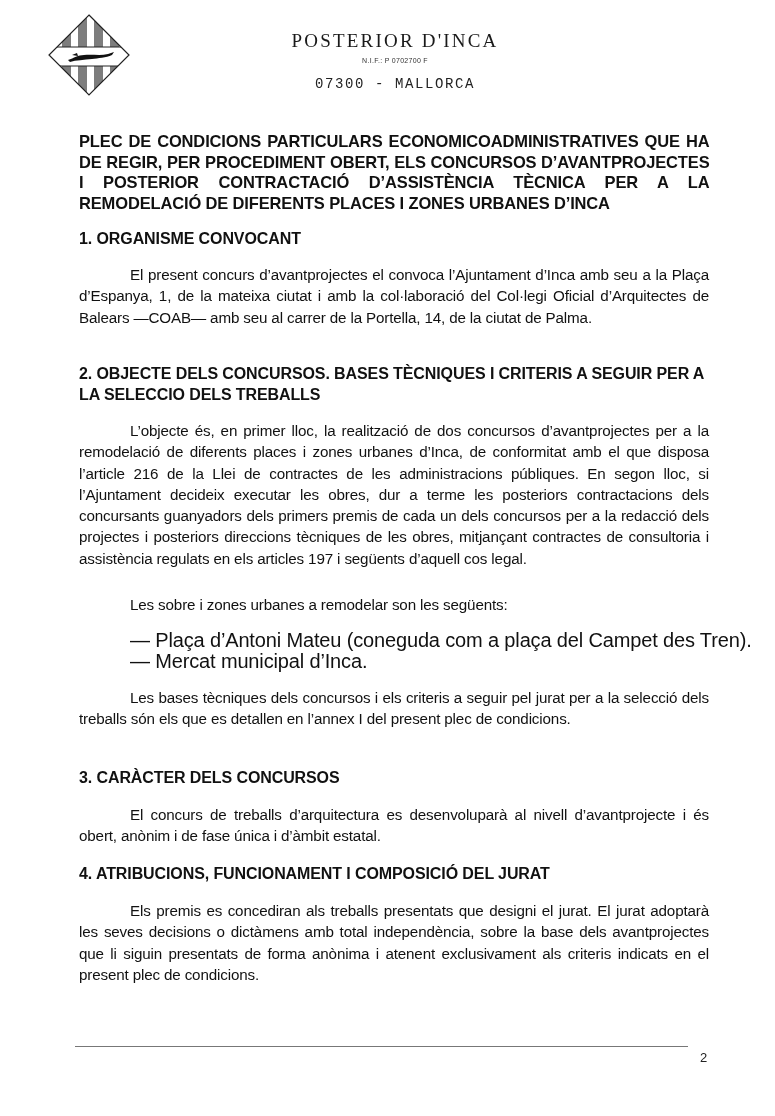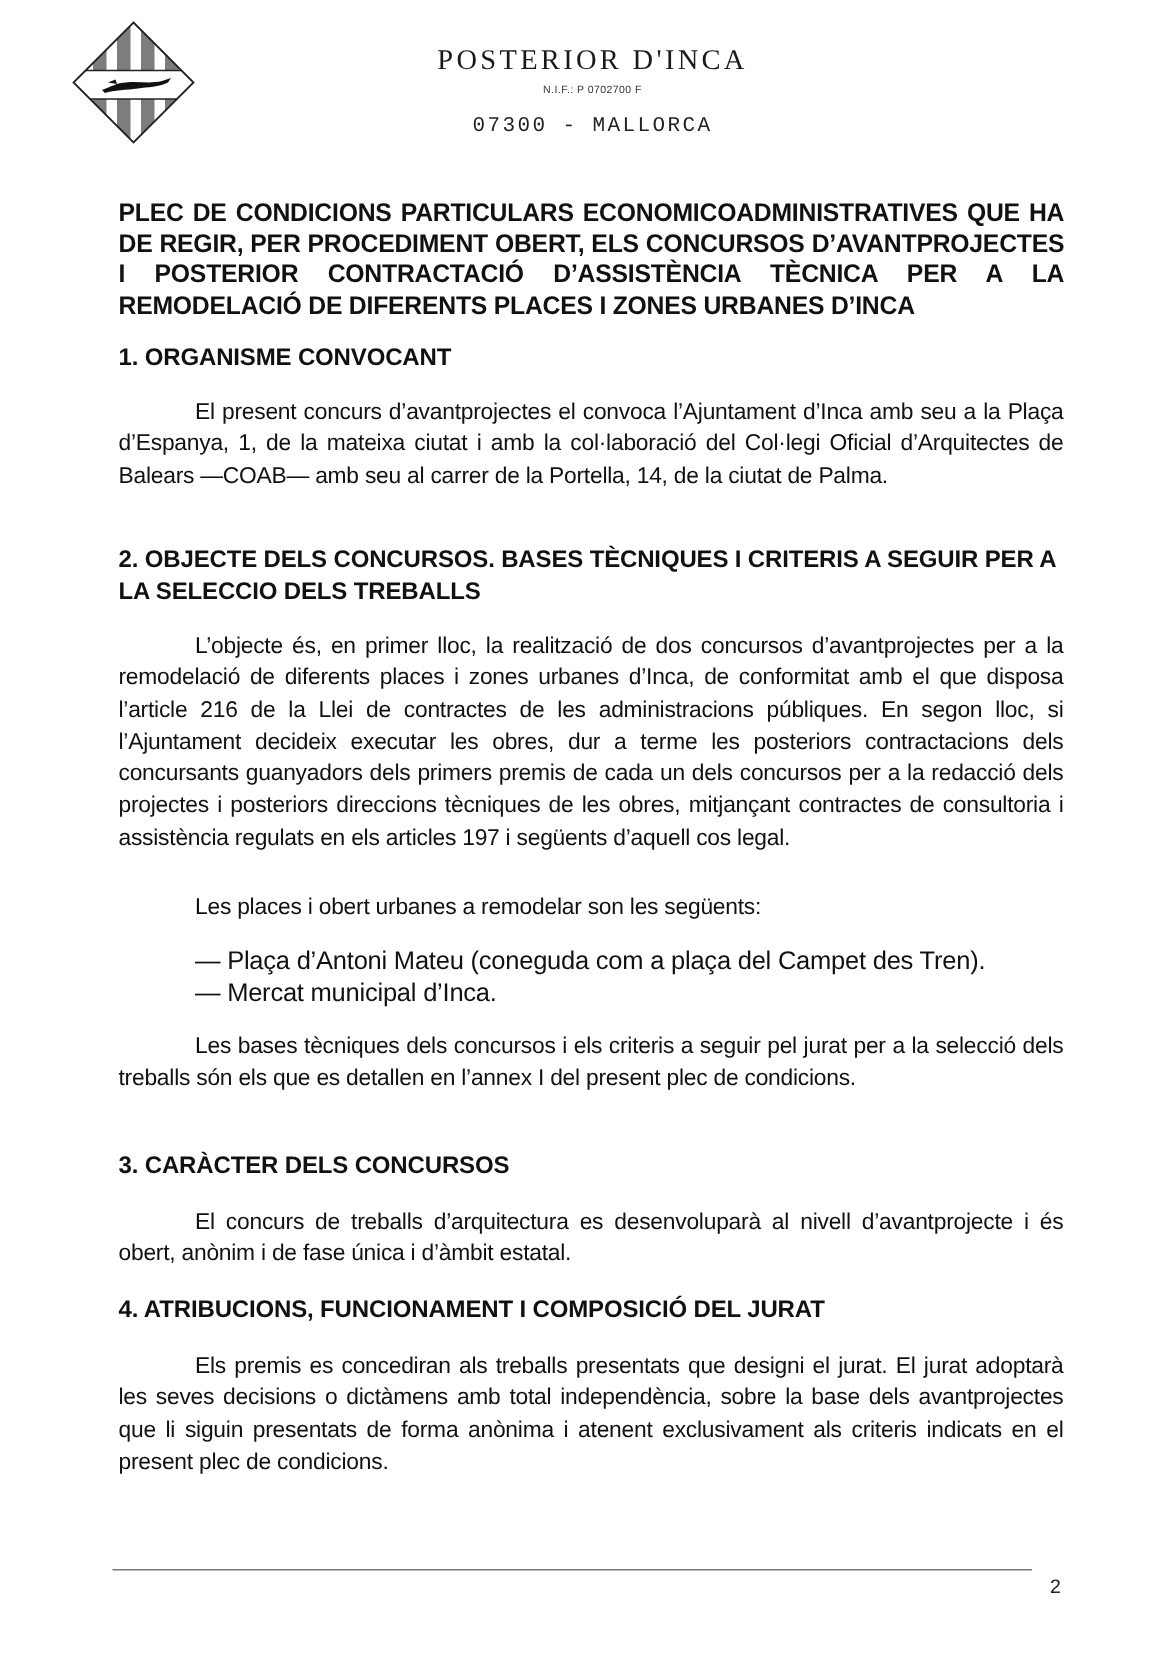--- a/index.html
+++ b/index.html
@@ -13,21 +13,21 @@
   .nif { top: 57px; font-family: "Liberation Sans", sans-serif; font-size: 7px; letter-spacing: 0.3px; color: #333; }
   .city { top: 76px; font-size: 14px; letter-spacing: 1.6px; color: #222; font-family: Liberation Mono, monospace; }
 
   .title { font-weight: bold; font-size: 17px; line-height: 20.6px; text-align: justify; text-align-last: left; margin: 0; letter-spacing: -0.15px; transform: scaleX(0.97); transform-origin: left; width: 650px;}
   .title .tl { display: block; text-align: justify; text-align-last: justify; }
   .title .tl.last { text-align-last: left; }
 
   h2 { font-size: 16px; font-weight: bold; margin: 0; line-height: 21px; letter-spacing: -0.1px; }
   p { margin: 0; font-size: 15.2px; line-height: 21.3px; text-align: justify; letter-spacing: -0.15px; }
   p.ind { text-indent: 51px; }
-  .li { padding-left: 51px; font-size: 17px; line-height: 21.3px; letter-spacing: -0.15px; }
+  .li { padding-left: 51px; font-size: 20px; line-height: 21.3px; letter-spacing: -0.15px; }
 
   .abs { position: absolute; left: 79px; width: 630px; }
 
   .footer-rule { position: absolute; left: 75px; top: 1046px; width: 613px; height: 0; border-top: 1.5px solid #777; }
   .footer-text { position: absolute; left: 100px; width: 566px; top: 1051px; text-align: center; font-size: 10.5px; font-weight: bold; color: #222; }
   .page-num { position: absolute; left: 700px; top: 1050px; font-size: 13px; color: #222; }
 </style>
 </head>
 <body>
 
@@ -67,21 +67,21 @@
       <span class="tl" style="word-spacing: 10px;">I POSTERIOR CONTRACTACIÓ D’ASSISTÈNCIA TÈCNICA PER A LA</span>
       <span class="tl last">REMODELACIÓ DE DIFERENTS PLACES I ZONES URBANES D’INCA</span>
     </div>
   </div>
 
   <h2 class="abs" style="top:228px;">1. ORGANISME CONVOCANT</h2>
   <p class="abs ind" style="top:264px;">El present concurs d’avantprojectes el convoca l’Ajuntament d’Inca amb seu a la Plaça d’Espanya, 1, de la mateixa ciutat i amb la col·laboració del Col·legi Oficial d’Arquitectes de Balears —COAB— amb seu al carrer de la Portella, 14, de la ciutat de Palma.</p>
 
   <h2 class="abs" style="top:363px; font-size:16px;">2. OBJECTE DELS CONCURSOS. BASES TÈCNIQUES I CRITERIS A SEGUIR PER A LA SELECCIO DELS TREBALLS</h2>
   <p class="abs ind" style="top:420px;">L’objecte és, en primer lloc, la realització de dos concursos d’avantprojectes per a la remodelació de diferents places i zones urbanes d’Inca, de conformitat amb el que disposa l’article 216 de la Llei de contractes de les administracions públiques. En segon lloc, si l’Ajuntament decideix executar les obres, dur a terme les posteriors contractacions dels concursants guanyadors dels primers premis de cada un dels concursos per a la redacció dels projectes i posteriors direccions tècniques de les obres, mitjançant contractes de consultoria i assistència regulats en els articles 197 i següents d’aquell cos legal.</p>
-  <p class="abs ind" style="top:594px;">Les places i obert urbanes a remodelar son les següents:</p>
+  <p class="abs ind" style="top:594px;">Les sobre i zones urbanes a remodelar son les següents:</p>
   <div class="abs li" style="top:630px;">— Plaça d’Antoni Mateu (coneguda com a plaça del Campet des Tren).</div>
   <div class="abs li" style="top:651px;">— Mercat municipal d’Inca.</div>
   <p class="abs ind" style="top:687px;">Les bases tècniques dels concursos i els criteris a seguir pel jurat per a la selecció dels treballs són els que es detallen en l’annex I del present plec de condicions.</p>
 
   <h2 class="abs" style="top:767px;">3. CARÀCTER DELS CONCURSOS</h2>
   <p class="abs ind" style="top:804px;">El concurs de treballs d’arquitectura es desenvoluparà al nivell d’avantprojecte i és obert, anònim i de fase única i d’àmbit estatal.</p>
 
   <h2 class="abs" style="top:863px;">4. ATRIBUCIONS, FUNCIONAMENT I COMPOSICIÓ DEL JURAT</h2>
   <p class="abs ind" style="top:900px;">Els premis es concediran als treballs presentats que designi el jurat. El jurat adoptarà les seves decisions o dictàmens amb total independència, sobre la base dels avantprojectes que li siguin presentats de forma anònima i atenent exclusivament als criteris indicats en el present plec de condicions.</p>
 

